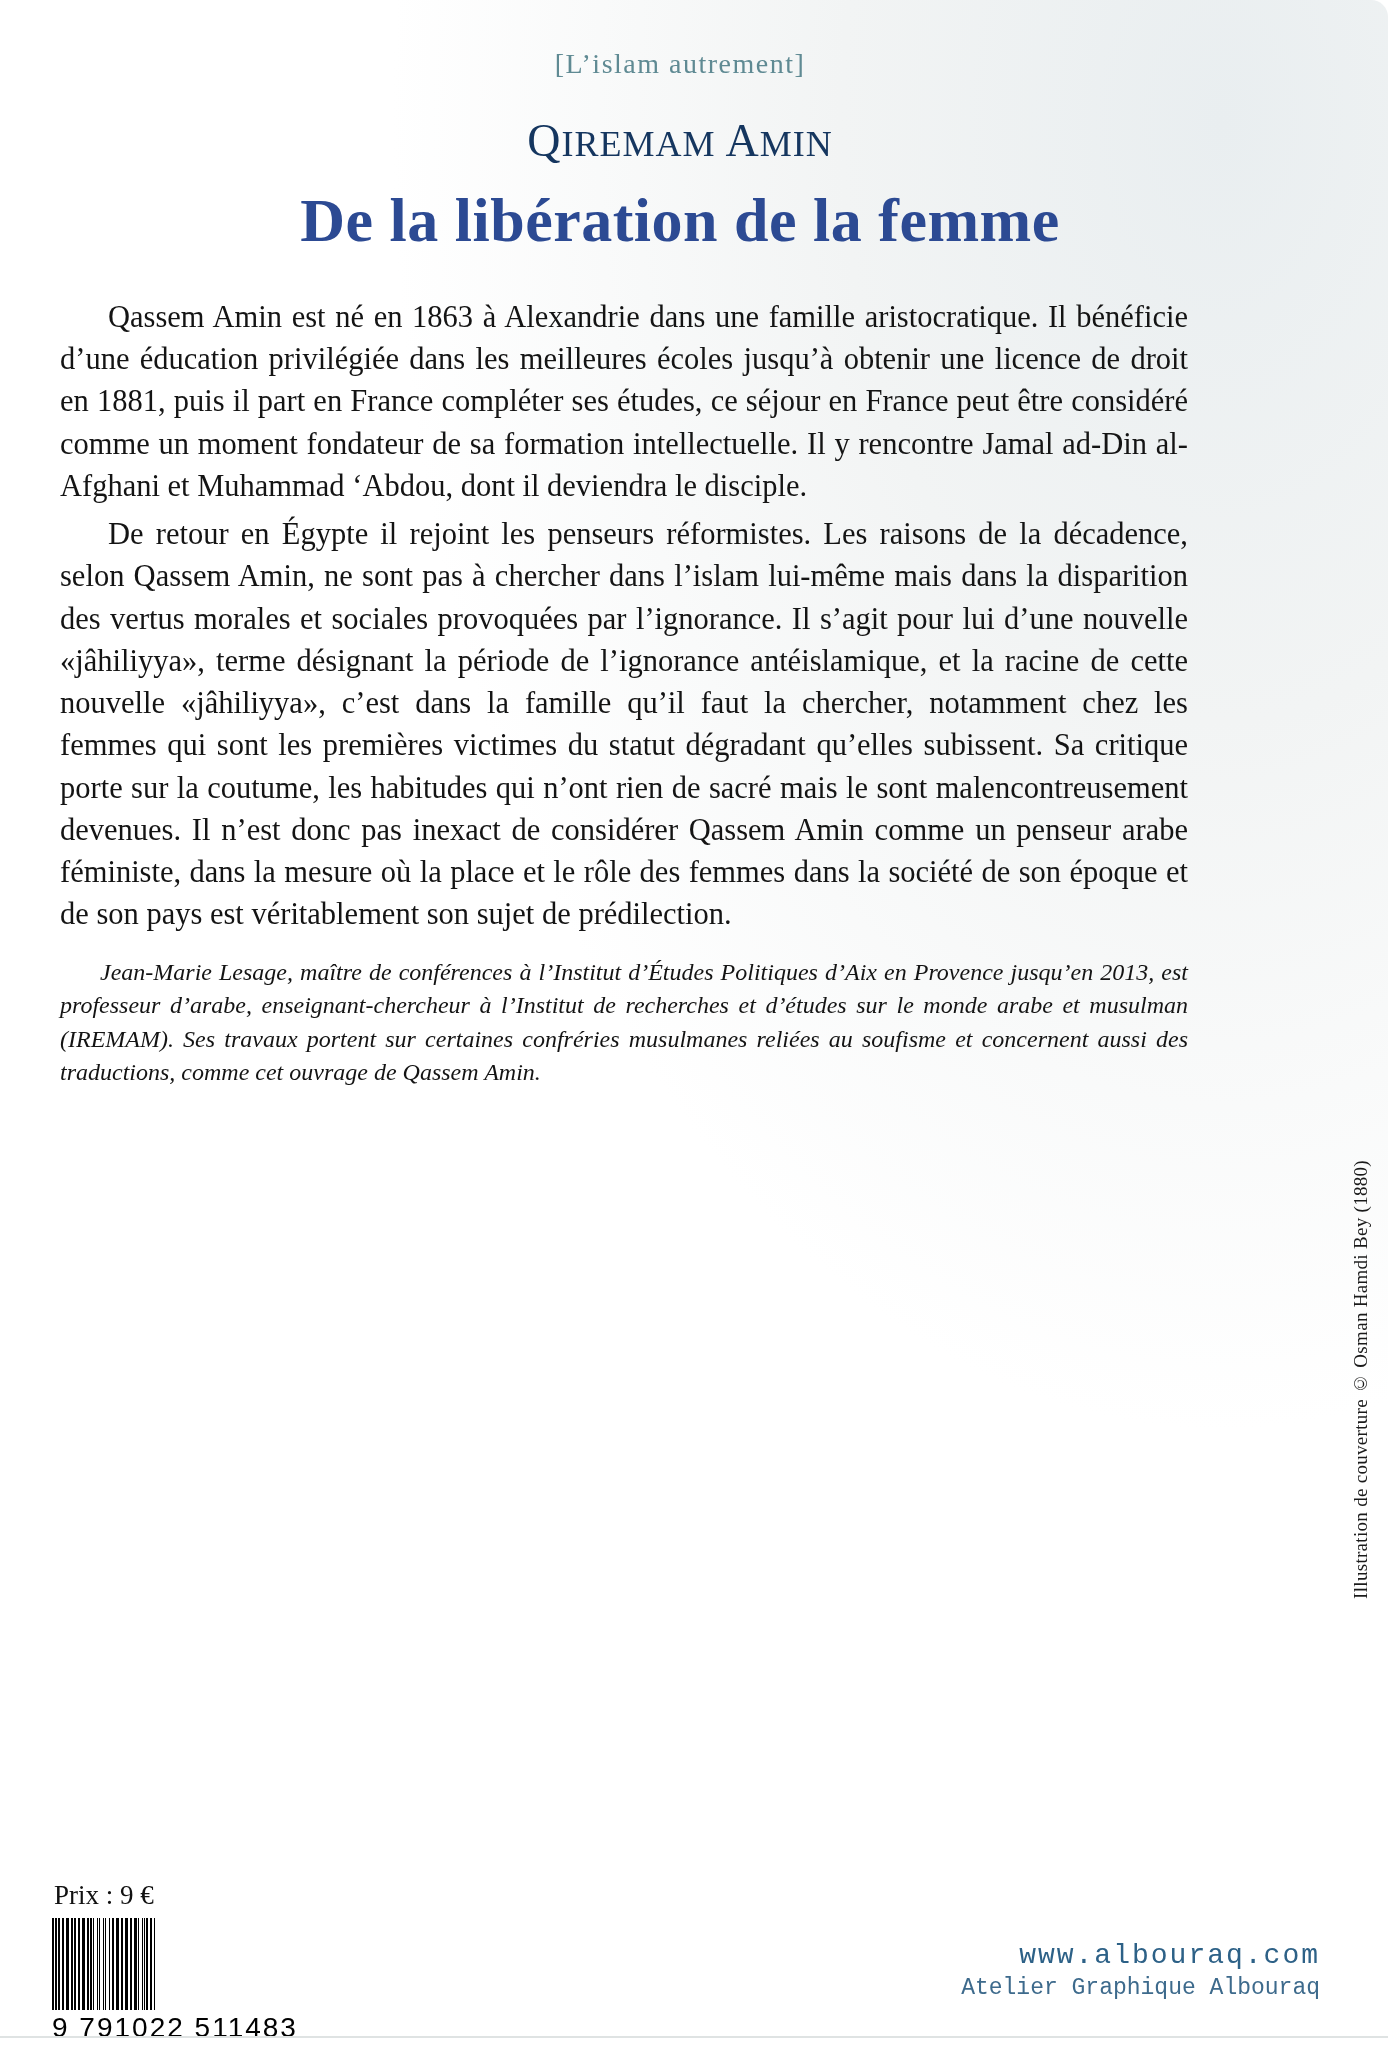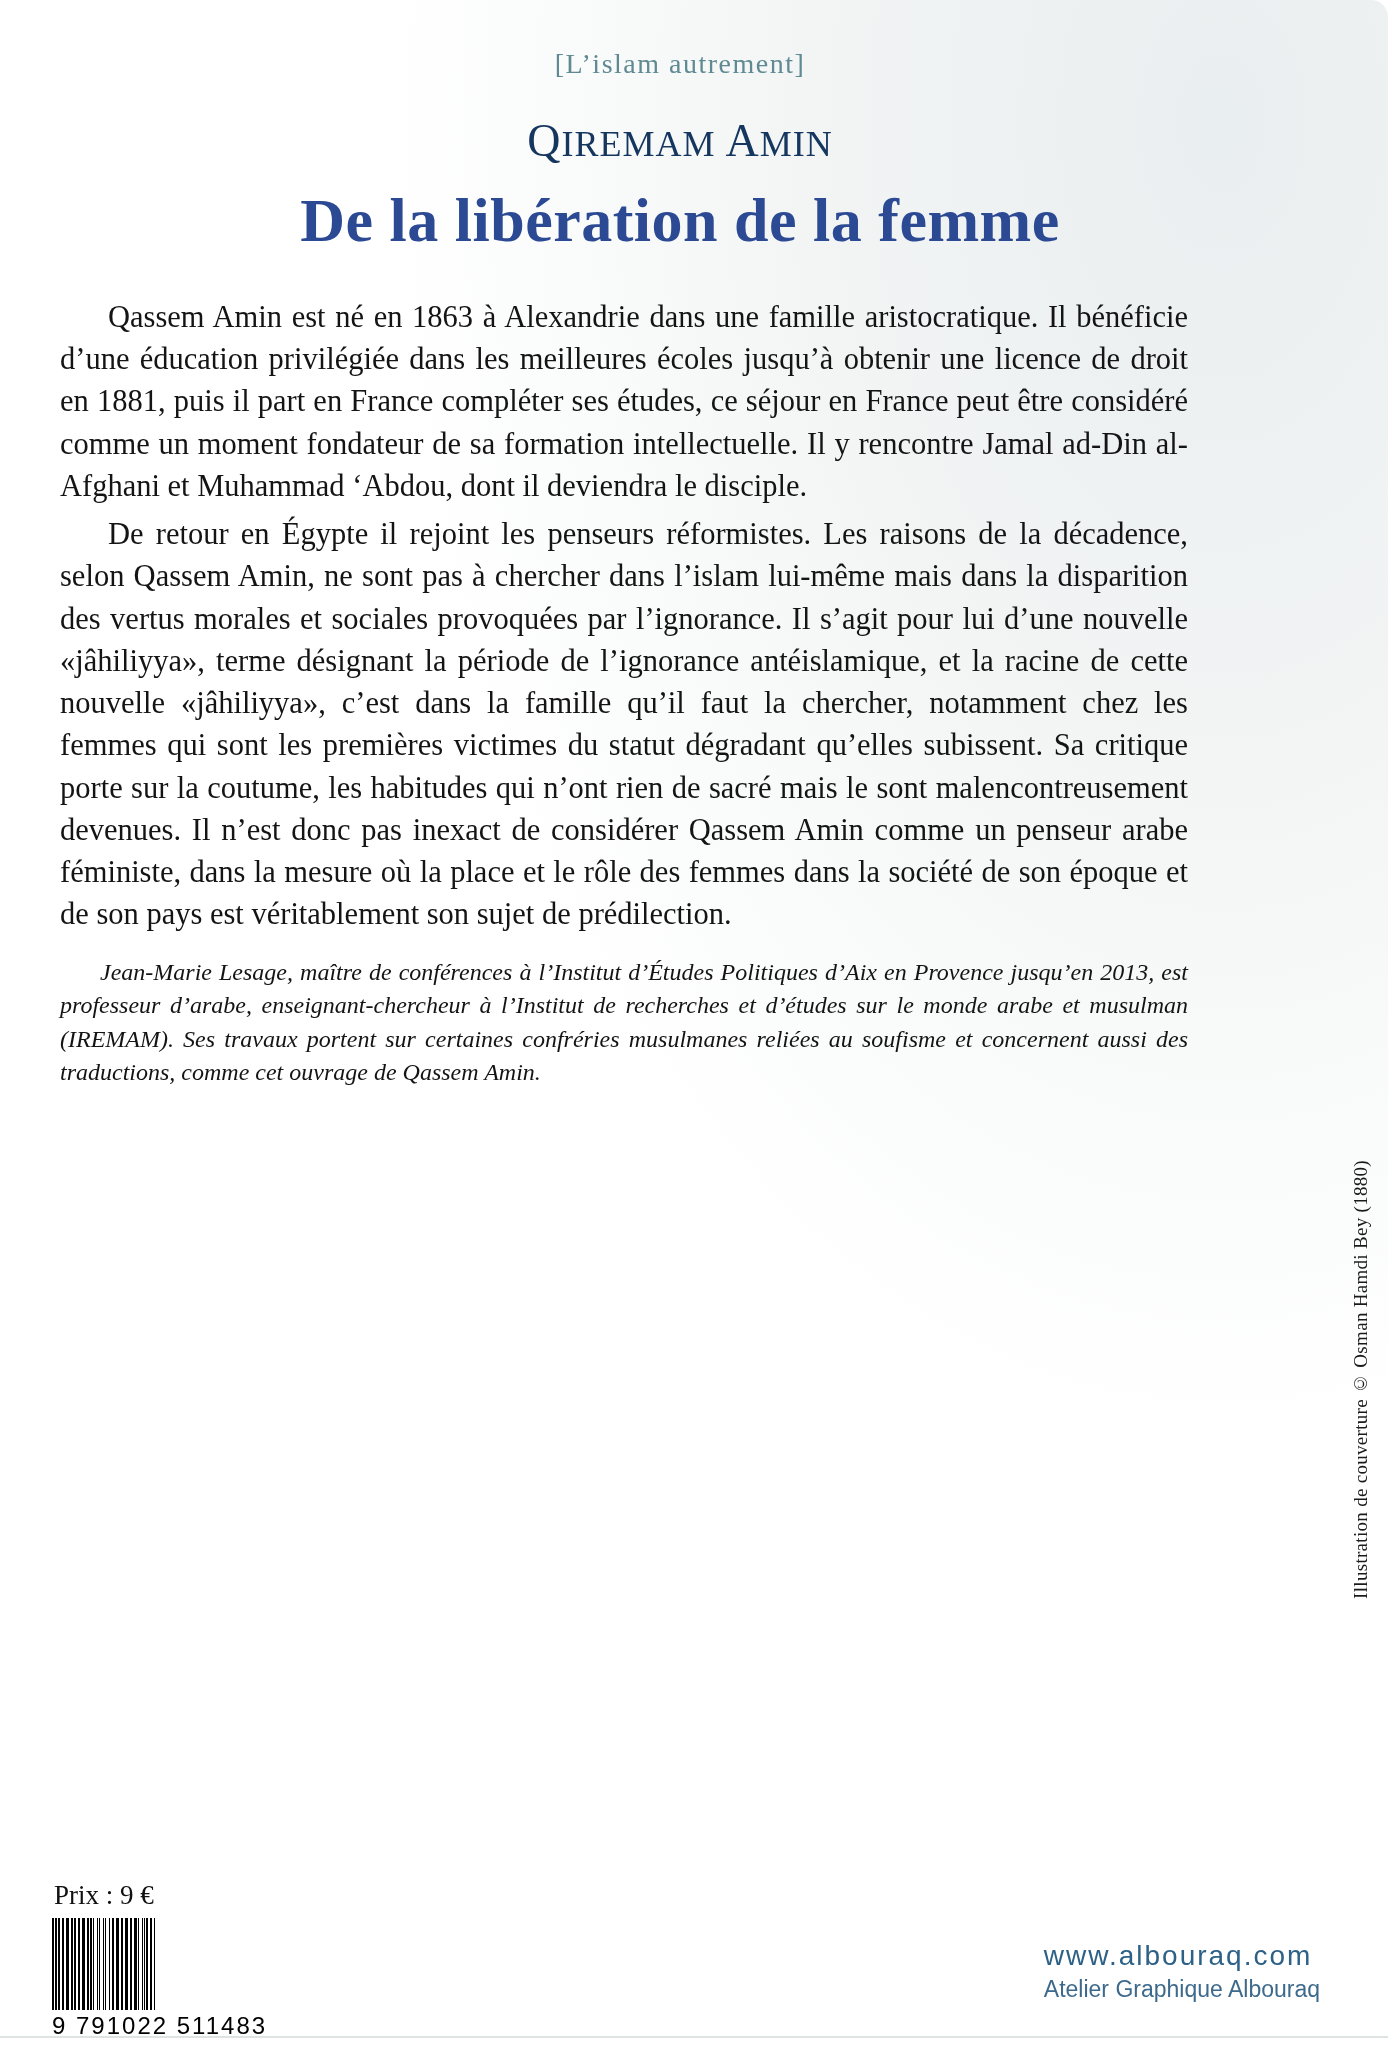--- a/index.html
+++ b/index.html
@@ -131,32 +131,33 @@
     background: #fff;
   }
   .barcode i {
     display: block;
     background: #000;
     height: 100%;
   }
   .barcode-num {
     margin-top: 2px;
     font-family: "Liberation Sans", sans-serif;
-    font-size: 24px;
+    font-size: 28px;
     letter-spacing: 2px;
     color: #000;
     white-space: nowrap;
   }
 
   .website {
     position: absolute;
     right: 68px;
     top: 1940px;
+    text-align: right;
     color: #2c5f86;
-    font-family: Liberation Sans, sans-serif;
+    font-family: Liberation Mono, monospace;
   }
   .website .url {
     font-size: 28px;
     letter-spacing: 2px;
     color: #2d6187;
   }
   .website .studio {
     font-size: 23px;
     margin-top: 4px;
     color: #3d6a8c;

